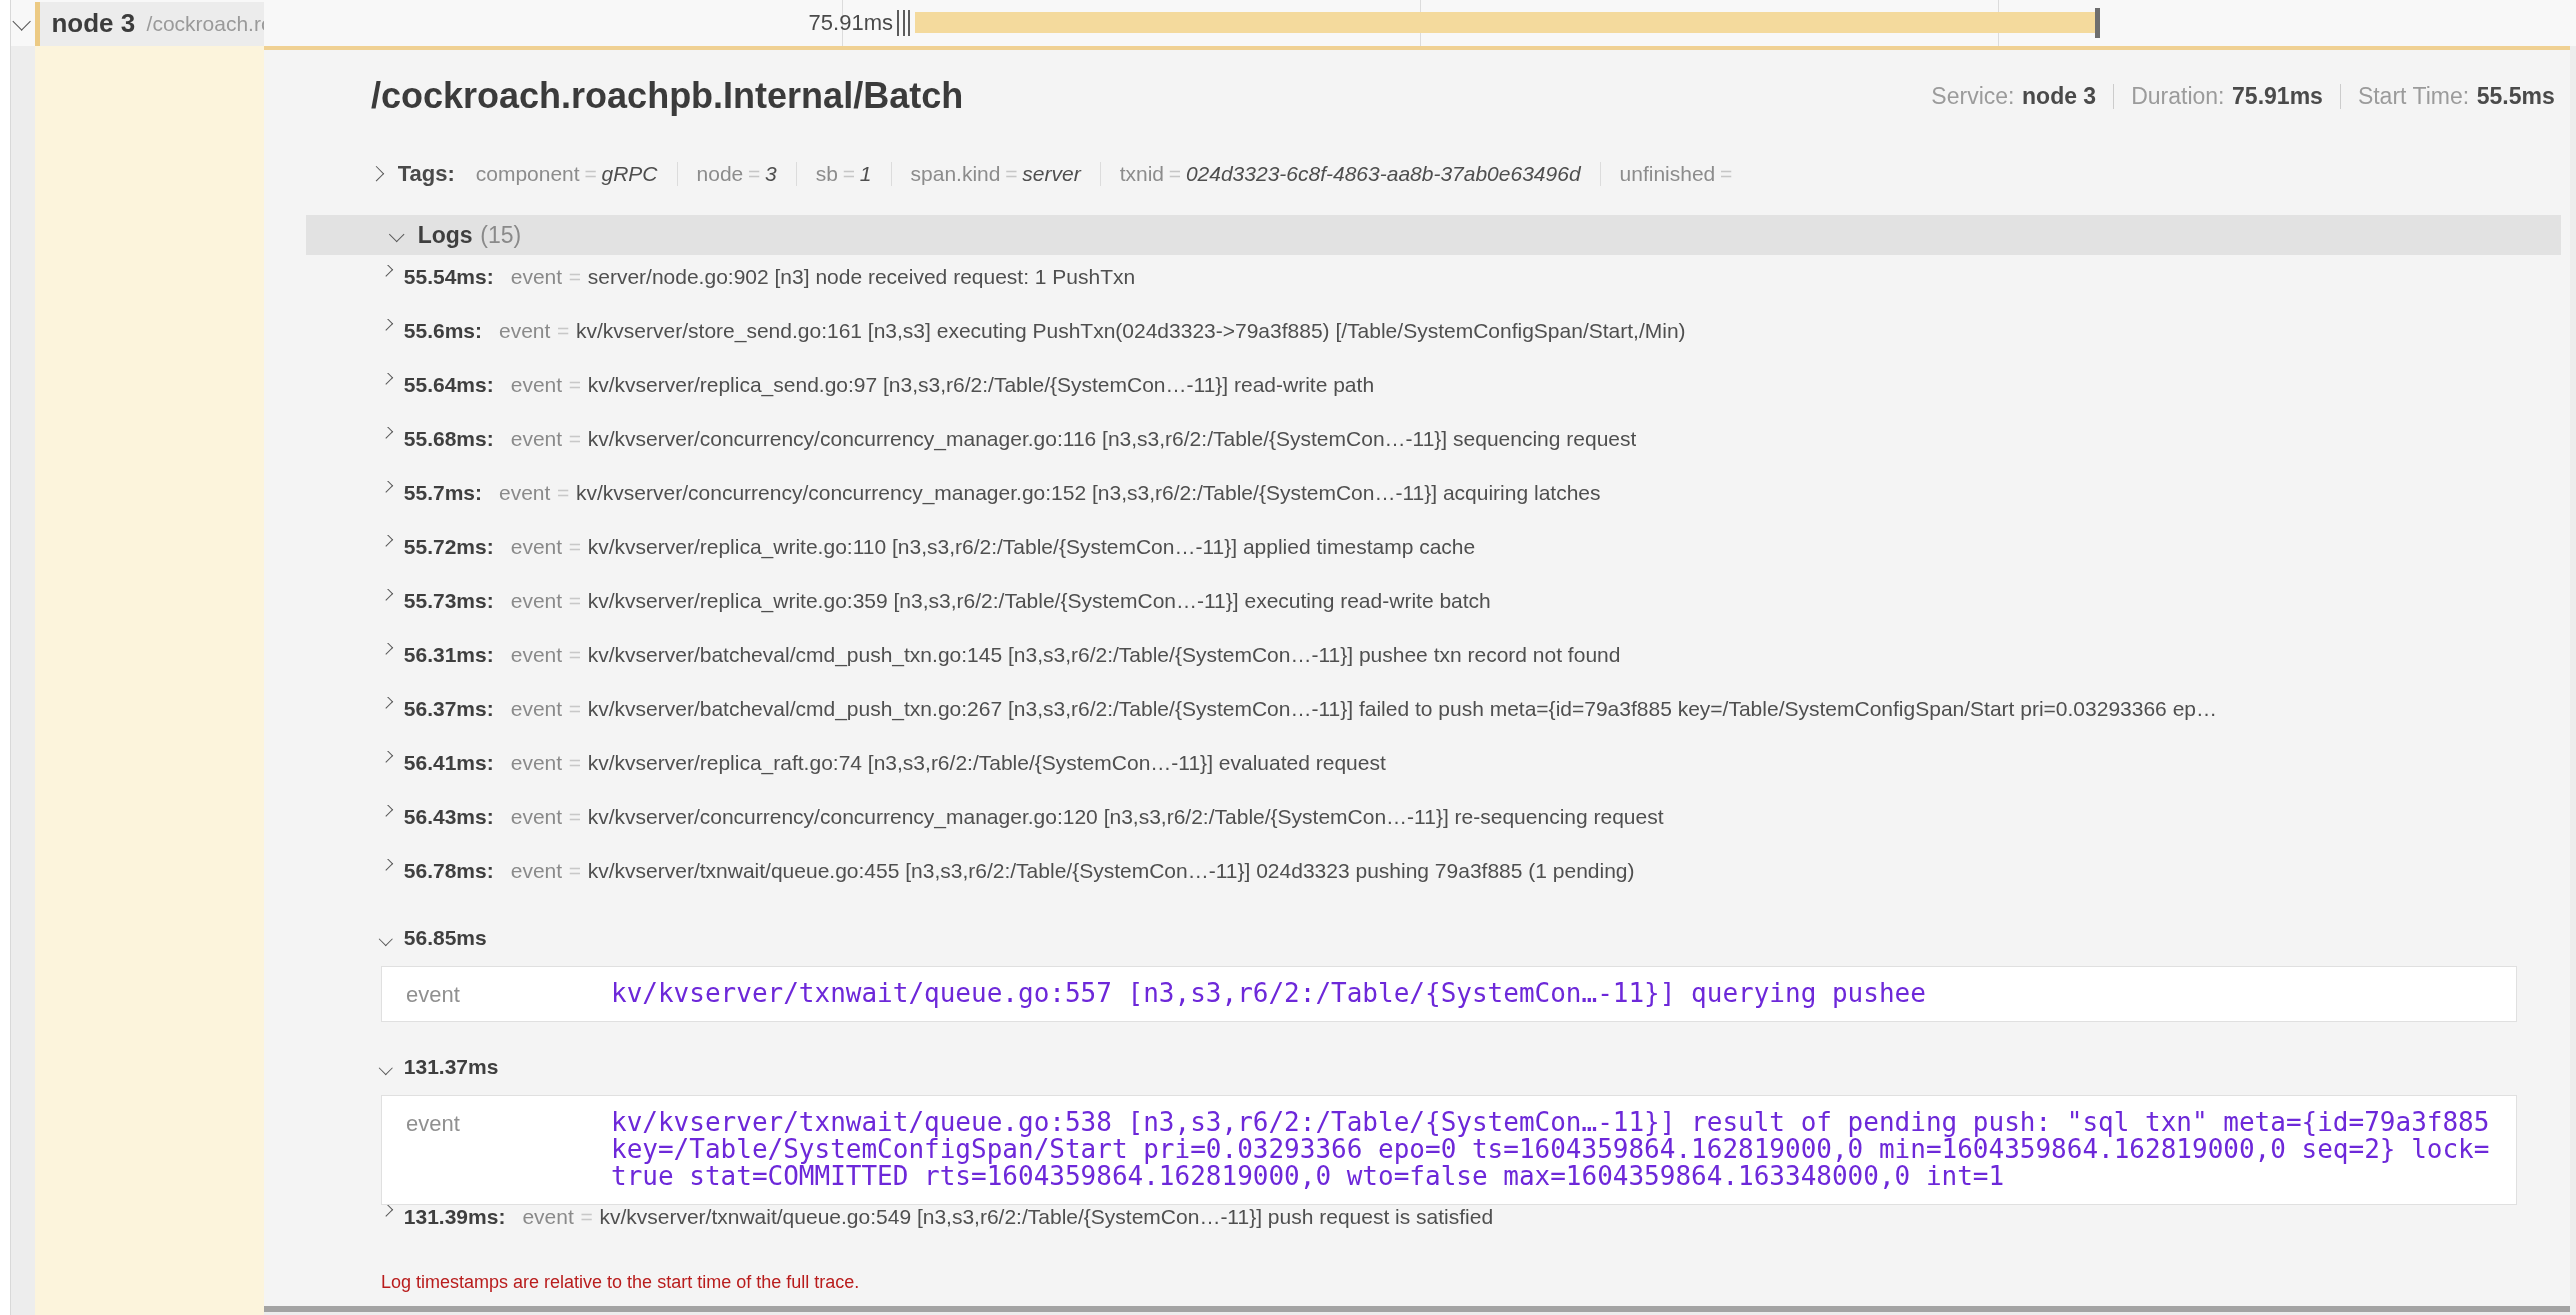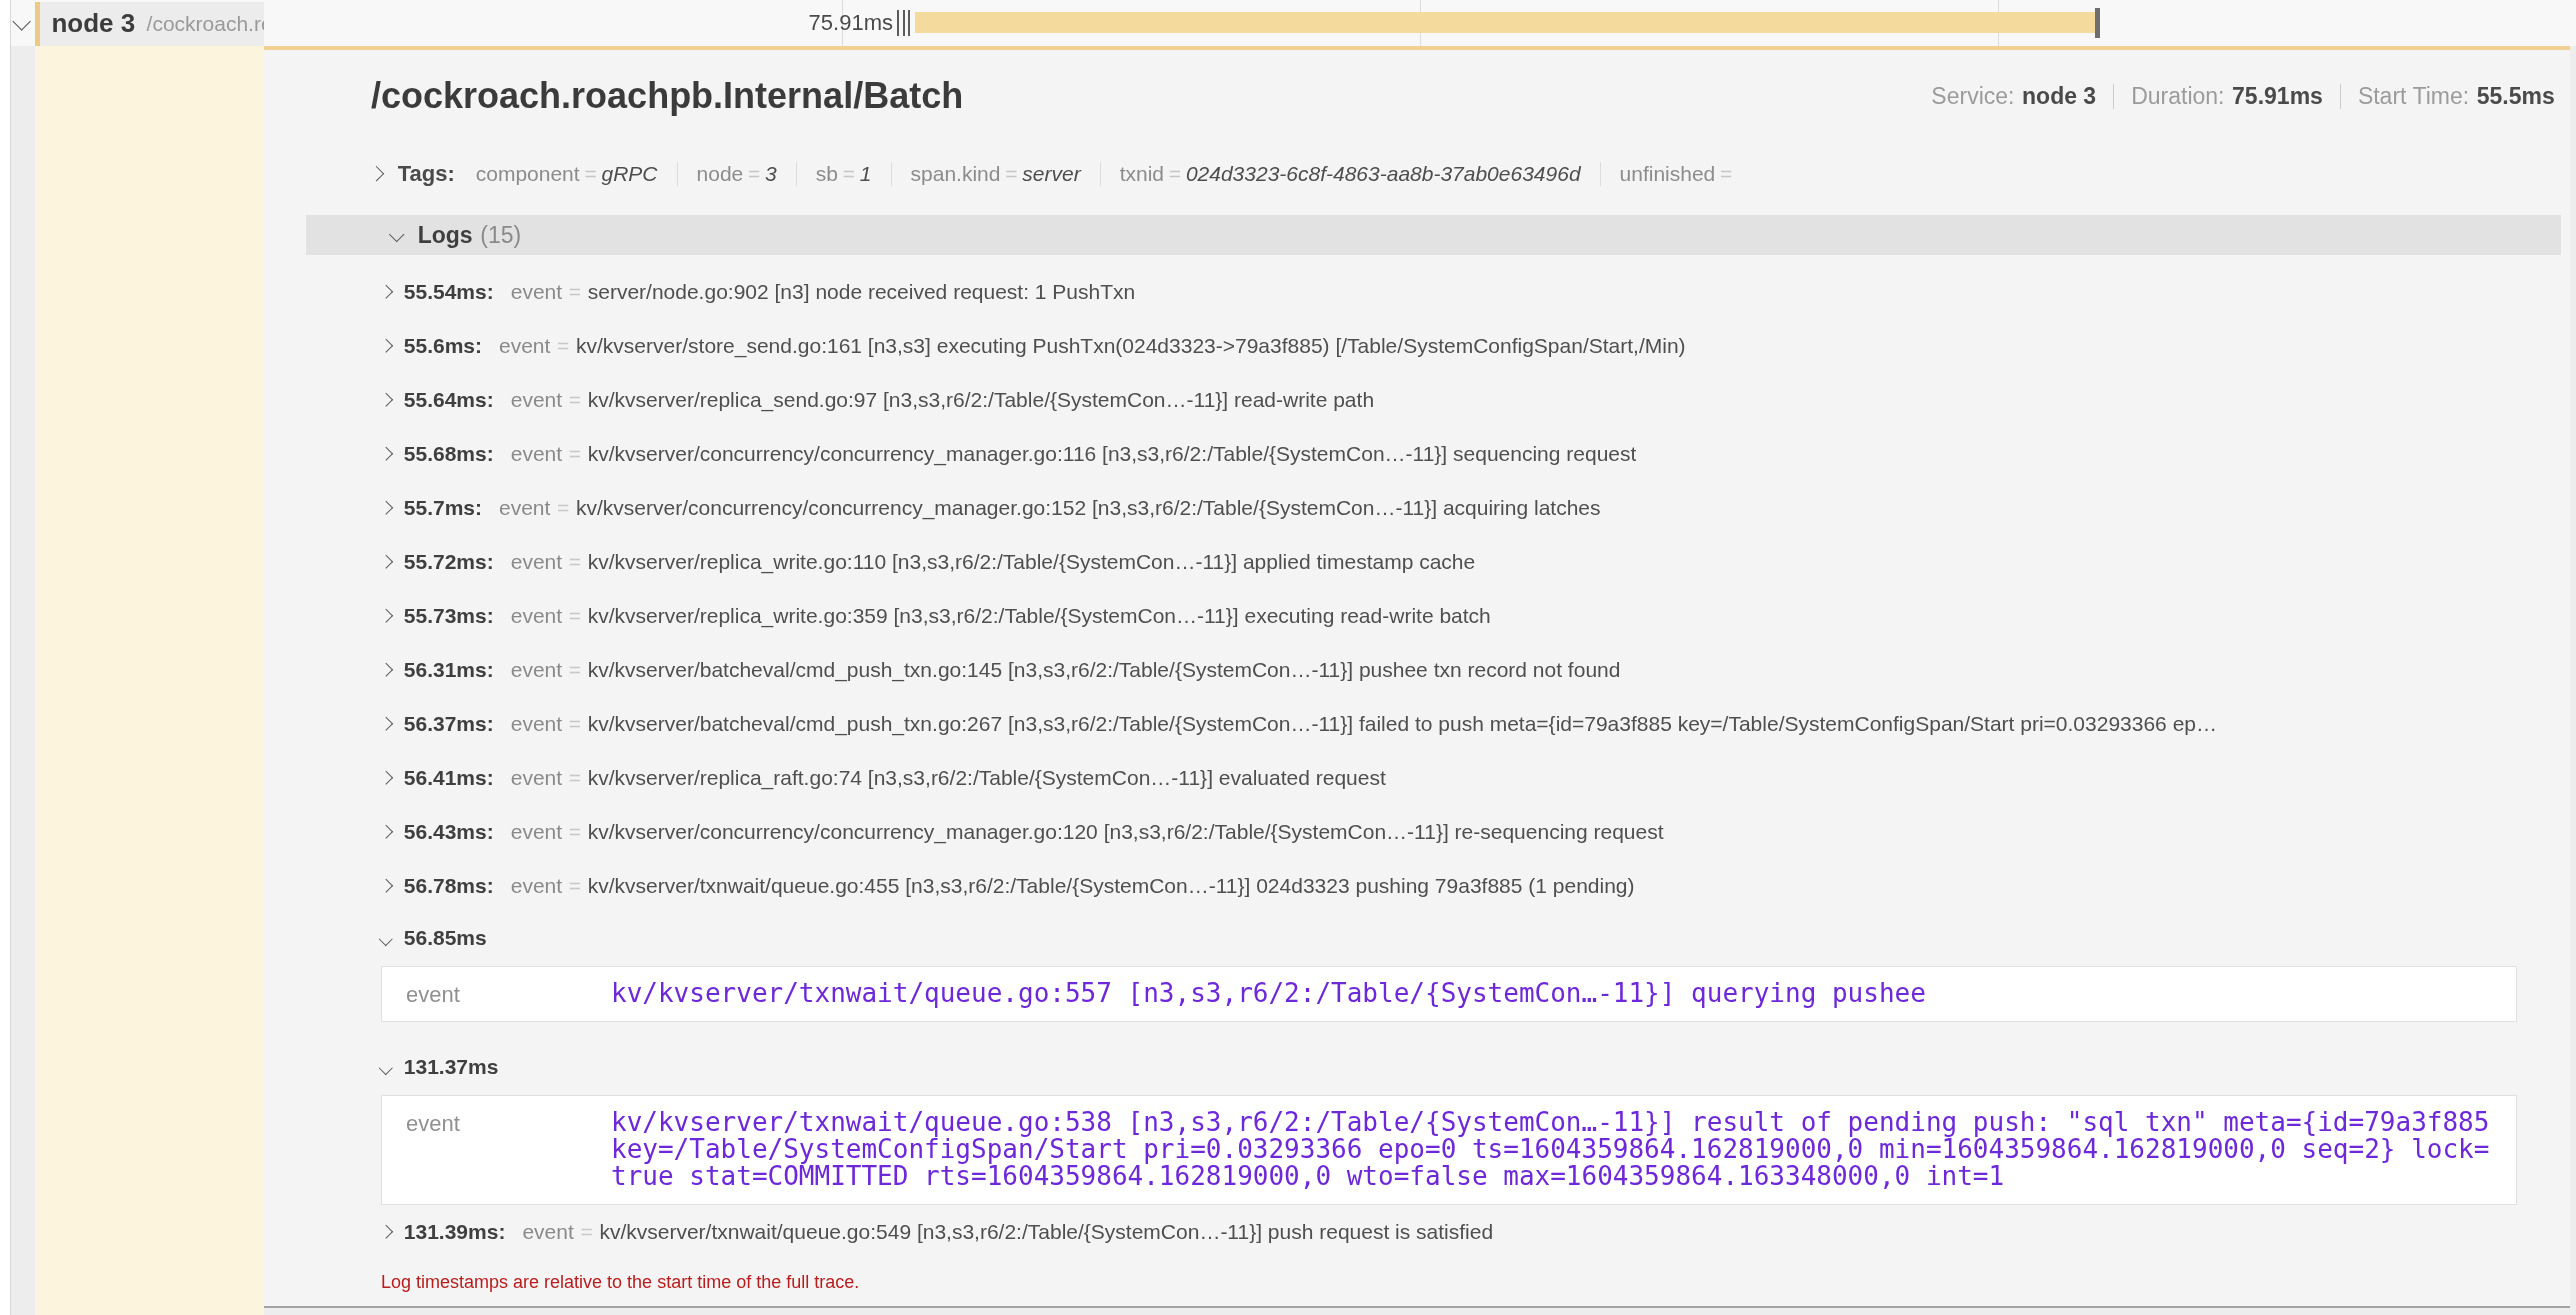--- a/index.html
+++ b/index.html
@@ -22,21 +22,21 @@
            background: repeating-linear-gradient(90deg,#5c5c5c 0 1.9px, rgba(0,0,0,0) 1.9px 5.7px); }
   .bar { position: absolute; left: 915px; top: 12.4px; width: 1182px; height: 21px; background: #f4da9d; cursor: pointer; }
   .endcap { position: absolute; left: 2095px; top: 7.6px; width: 4.8px; height: 30.5px; background: #6e6e6e; }
 
   
   .indent-col { position: absolute; left: 35px; top: 46px; width: 229px; height: 1270px; background: #fcf4dc; }
   .rail { position: absolute; left: 0; top: 0; width: 10.5px; height: 1316px; background: #fff; border-right: 1px solid #d9d9d9; }
 
   
   .panel { position: absolute; left: 264px; top: 46px; width: 2306px;
-           background: #f4f4f4; border-top: 4.8px solid #f0d193; border-bottom: 2px solid #a3a3a3; }
+           background: #f4f4f4; border-top: 4.8px solid #f0d193; border-bottom: 6px solid #a3a3a3; }
   .head { display: flex; justify-content: space-between; align-items: center;
           padding: 25px 15.3px 0 107px; height: 67px; }
   .head h2 { font-size: 36px; font-weight: bold; color: #3b3b3b; letter-spacing: 0; }
   .overview { display: flex; align-items: center; font-size: 23px; white-space: nowrap; }
   .ov-label { color: #9b9b9b; margin-right: 7.6px; }
   .ov-value { color: #4a4a4a; font-weight: bold; }
   .ov-sep { width: 1px; height: 25px; background: #cccccc; margin: 0 17px; }
 
   
   .chev { display: inline-block; width: 11.4px; height: 11.4px;
@@ -60,21 +60,21 @@
 
   
   .logs { margin: 21px 9.5px 0 42px; }
   .logs-header { height: 40px; background: #e2e2e2; display: flex; align-items: center;
                  padding-left: 85px; cursor: pointer; }
   .logs-header .chev { margin-right: 15.3px; }
   .logs-title { font-size: 23px; font-weight: bold; color: #3f3f3f; margin-right: 7.6px; }
   .logs-count { font-size: 23px; color: #8a8a8a; }
   .log-list { padding-top: 9.5px; }
 
-  .log-row { height: 54px; display: flex; align-items: center; padding-left: 75px;
+  .log-row { height: 54px; display: flex; padding-left: 75px;
              white-space: nowrap; overflow: hidden; cursor: pointer; font-size: 21px; }
   .log-row .chev { margin-right: 13.3px; }
   .lt { font-weight: bold; color: #3f3f3f; margin-right: 17px; flex: 0 0 auto; }
   .lk { color: #8a8a8a; flex: 0 0 auto; }
   .leq { color: #c8c8c8; margin: 0 6.7px; flex: 0 0 auto; }
   .lv { color: #4f4f4f; overflow: hidden; }
 
   .exp-head { height: 44px; display: flex; align-items: center; padding-left: 75px;
               cursor: pointer; font-size: 21px; }
   .exp-head .chev { margin-right: 13.3px; }

